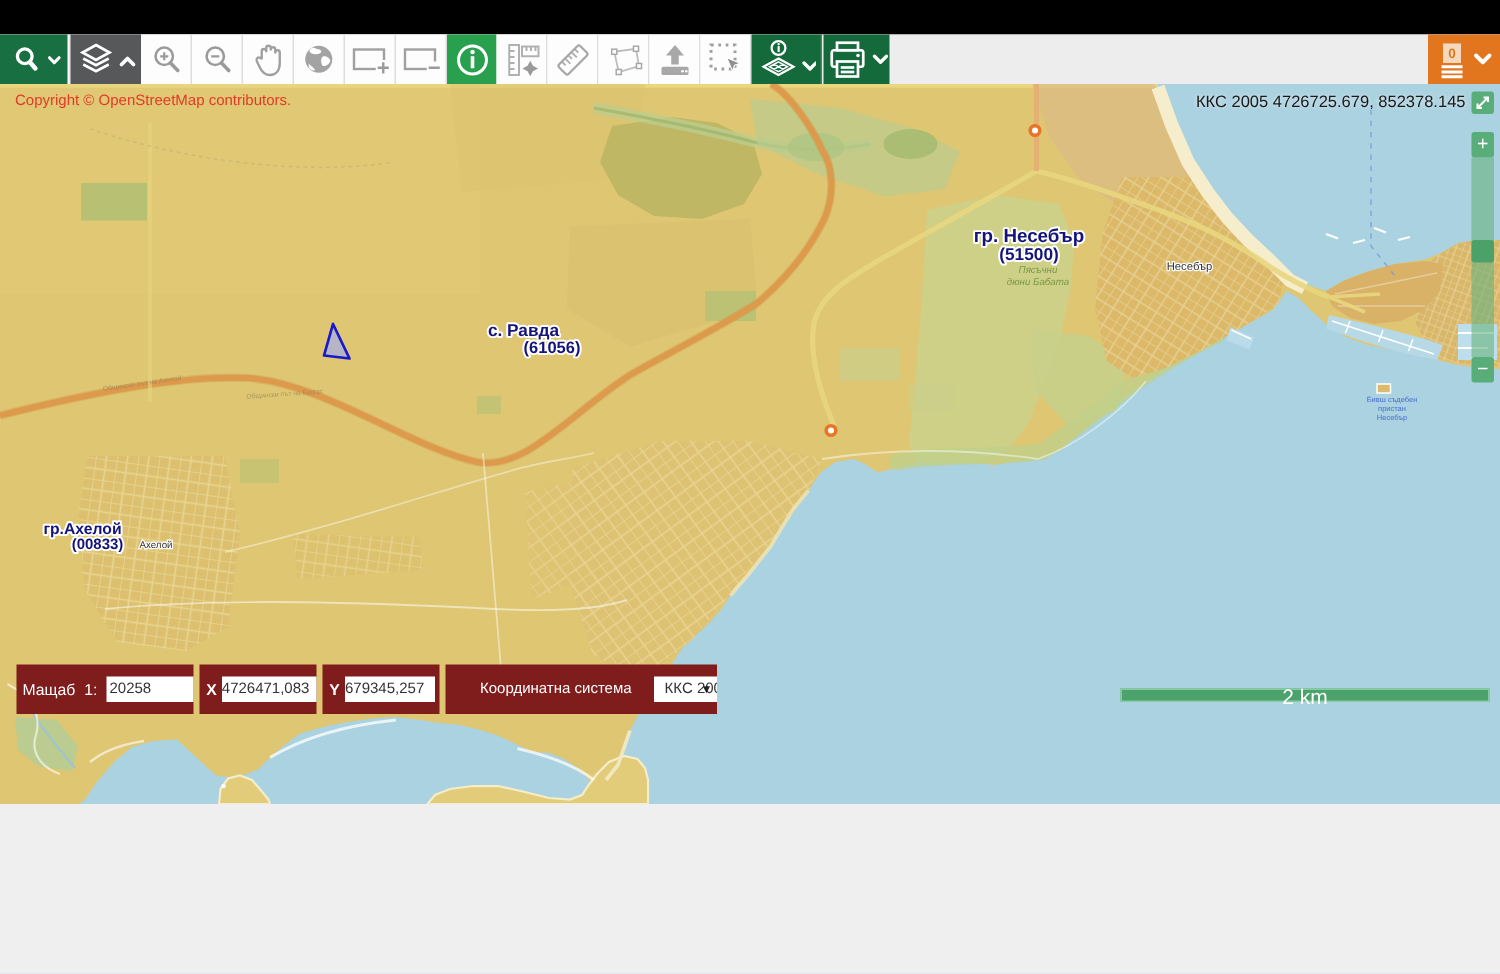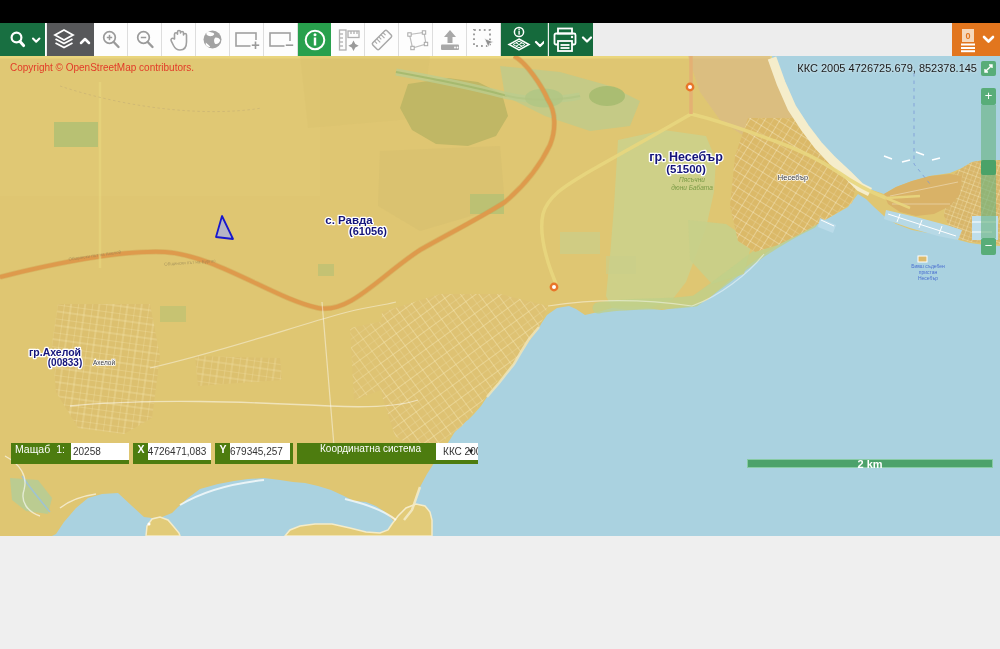--- a/index.html
+++ b/index.html
@@ -8,22 +8,22 @@
 #topblack{left:0;top:0;width:1000px;height:23px;background:#000}
 #tbbg{left:0;top:23px;width:1000px;height:33px;background:#ededed}
 .btn{position:absolute;top:23px;height:33px;display:flex;align-items:center;justify-content:center}
 .wbtn{background:#fdfdfd;border-right:1px solid #ddd}
 #map{left:0;top:56px;width:1000px;height:480px}
 #copyr{left:10px;top:62px;color:#e23b28;font-size:10px}
 #coords{right:23px;top:62px;color:#1a1a1a;font-size:11px;text-shadow:0 0 3px #cfe2ea,0 0 3px #cfe2ea}
 .zbtn{position:absolute;left:981px;width:15px;background:#58ad78;border-radius:2px;color:#fff;text-align:center}
 #ztrack{left:981px;top:105px;width:15px;height:133px;background:rgba(104,178,125,.6)}
 #zhandle{left:981px;top:160px;width:15px;height:15px;background:#4aa268;border-radius:2px}
-#scalebar{left:747px;top:459px;width:246px;height:9px;background:#4ca26b;border:1px solid #88cba4;color:#fff;font-size:11px;font-weight:bold;text-align:center;line-height:8px}
-.fseg{position:absolute;top:443px;height:21px;background:#4d7c0f;display:flex;color:#fff;font-size:10.5px;white-space:nowrap}
+#scalebar{left:747px;top:459px;width:246px;height:9px;background:#4ca26b;border:1px solid #88cba4;color:#fff;font-size:14px;font-weight:normal;text-align:center;line-height:8px}
+.fseg{position:absolute;top:443px;height:33px;background:#7f1d1d;display:flex;align-items:center;color:#fff;font-size:10.5px;white-space:nowrap}
 .finput{background:#fff;height:17px;border:none;color:#333;font-size:10px;padding-left:0;display:flex;align-items:center;white-space:nowrap;overflow:hidden}
 </style>
 </head>
 <body>
 <div class="abs" id="topblack"></div>
 <div class="abs" id="tbbg"></div>
 
 <div class="btn" style="left:0;width:46px;background:#186f41;border-right:1px solid #fff">
 <svg width="38" height="24" viewBox="0 0 38 24">
       <circle cx="12.5" cy="9.5" r="4.9" fill="none" stroke="#fff" stroke-width="2.2"></circle>

